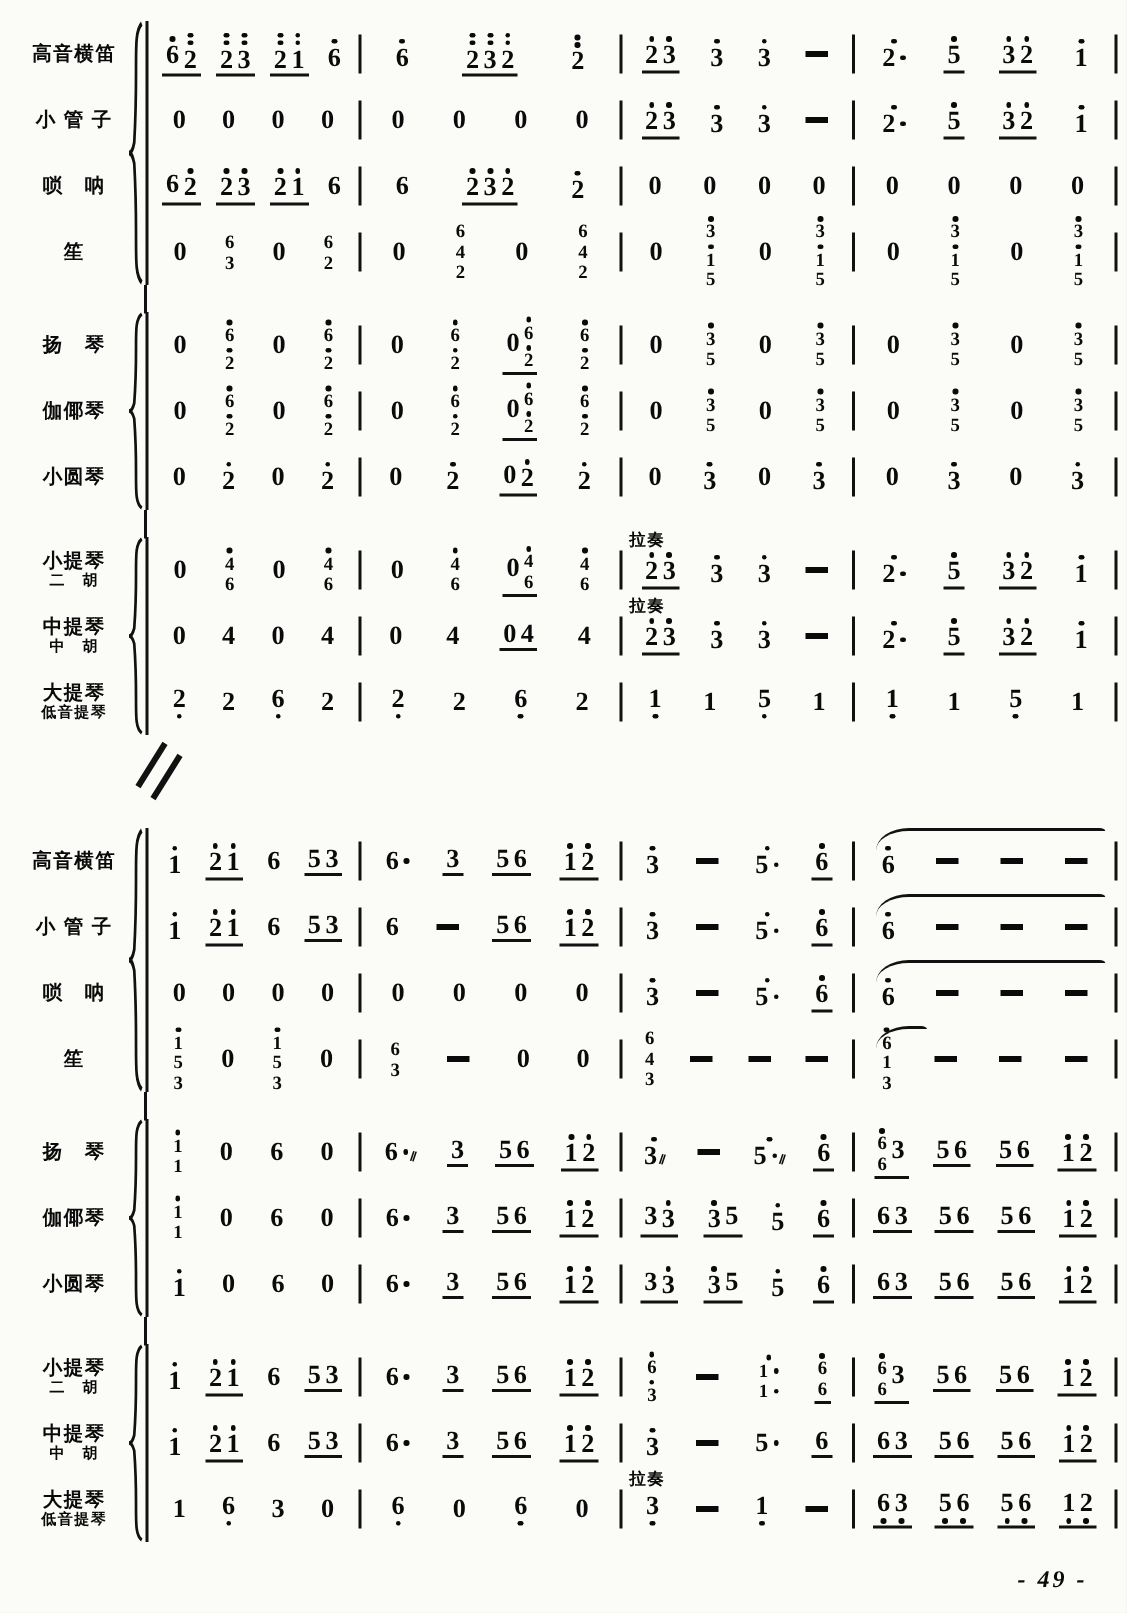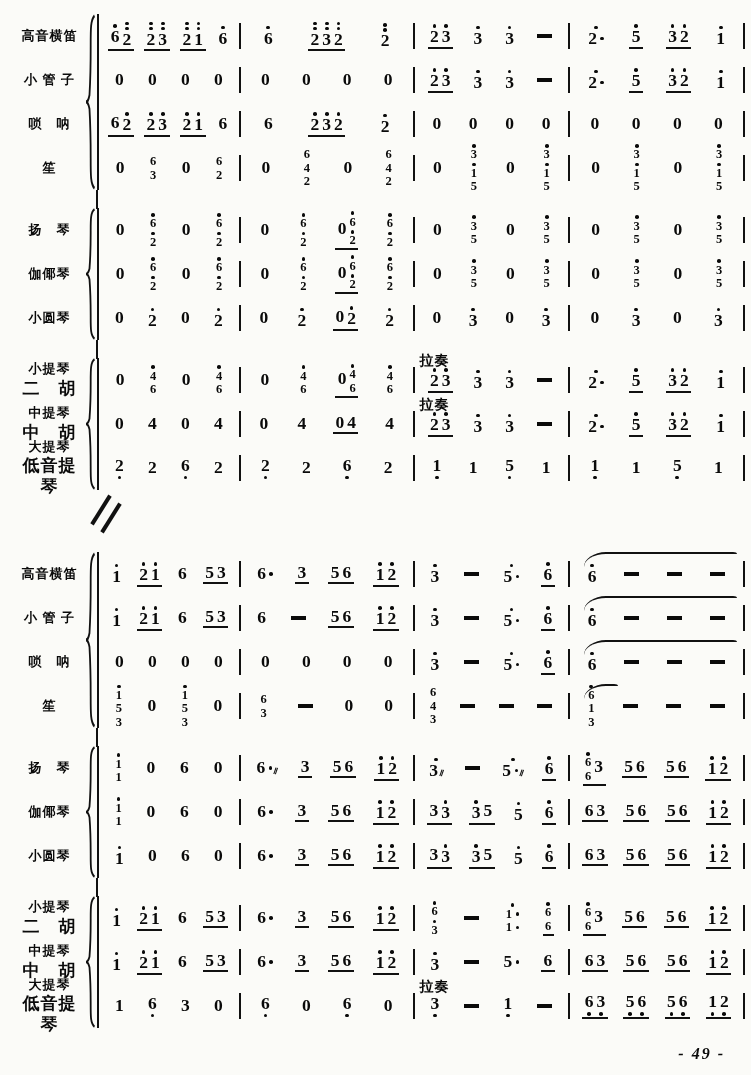--- a/index.html
+++ b/index.html
@@ -5,21 +5,21 @@
   html,body{margin:0;padding:0;}
   body{background:#e8e8e4;font-family:"Liberation Sans",sans-serif;}
   #sheet{position:relative;width:751px;height:1075px;background:#fbfbf8;color:#0a0a0a;overflow:hidden;margin:0 auto;}
   .system{padding-top:14px;}
   .group{display:flex;position:relative;margin-bottom:18px;}
   .group.lastg{margin-bottom:0;}
   .group:not(.lastg)::after{content:"";position:absolute;left:96px;bottom:-19px;width:2px;height:19px;background:#111;}
   .labels{width:84px;display:flex;flex-direction:column;}
   .lab{height:44px;display:flex;flex-direction:column;justify-content:center;text-align:center;
        font-weight:bold;font-size:13px;line-height:1.25;letter-spacing:1px;padding-left:15px;}
-  .lab .l2{font-size:17px;}
+  .lab .l2{font-size:10px;}
   .bracewrap{width:13px;position:relative;}
   .bracewrap svg{position:absolute;left:0;top:0;width:13px;height:100%;}
   .music{flex:1;border-left:2.5px solid #111;display:flex;flex-direction:column;margin-right:6px;}
   .row{height:44px;display:flex;}
   .meas{display:flex;align-items:center;position:relative;}
   .m0{flex:143;}.m1{flex:175;}.m2{flex:157;}.m3{flex:176;}
   .inner{flex:1;display:flex;justify-content:space-around;align-items:center;padding:0 4px;}
   .meas .bar{width:2px;height:26px;background:#111;flex:none;}
   .grp{display:inline-flex;align-items:center;padding:0 1px;}
   .grp.beam{border-bottom:2.2px solid #111;padding-bottom:1px;}
@@ -30,21 +30,21 @@
   .chord .d{font-size:12.5px;line-height:1;}
   .chord .cell{margin:0.5px 0;}
   .dt{width:3.6px;height:3.6px;border-radius:50%;background:#0a0a0a;margin:1px auto 0.5px;}
   .dtb{width:3.6px;height:3.6px;border-radius:50%;background:#0a0a0a;margin:1.5px auto 0;}
   .aug{width:3.6px;height:3.6px;border-radius:50%;background:#0a0a0a;margin-left:3.5px;}
   .trem{font-weight:bold;font-size:9px;letter-spacing:-1px;margin-left:2px;transform:rotate(8deg) translateY(3px);display:inline-block;}
   .dash{width:15px;height:3.2px;background:#0a0a0a;margin:0 3px;}
   .tie{position:absolute;top:0;left:14px;right:8px;height:15px;border-top:2px solid #111;
        border-top-left-radius:22px 15px;border-top-right-radius:4px 2px;}
   .tie.short{right:auto;width:34px;}
-  .ann{position:absolute;top:-6px;left:5px;font-size:14px;font-weight:bold;letter-spacing:1px;background:transparent;}
+  .ann{position:absolute;top:-6px;left:5px;font-size:11px;font-weight:bold;letter-spacing:1px;background:transparent;}
   .sysbreak{height:48px;position:relative;}
   .sysbreak i{position:absolute;left:84px;width:34px;height:4px;background:#111;transform:rotate(-58deg);}
   .sysbreak i:nth-child(1){top:18px;}
   .sysbreak i:nth-child(2){top:26px;left:94px;}
   #pageno{position:absolute;right:26px;bottom:12px;font-family:"Liberation Serif",serif;
           font-weight:bold;font-style:italic;font-size:16px;letter-spacing:2px;margin-top:28px;}
 </style>
 </head>
 <body>
 

